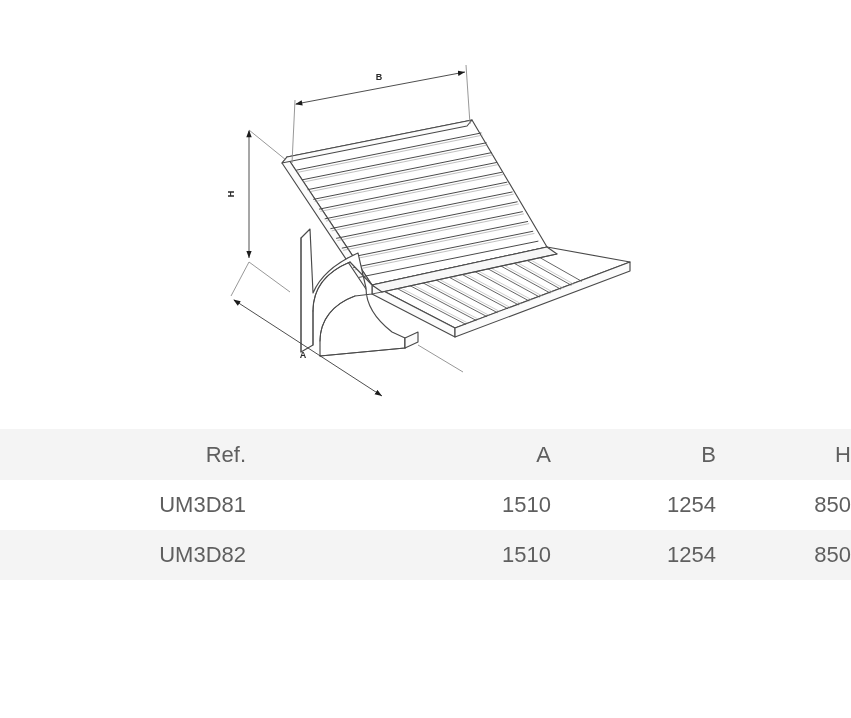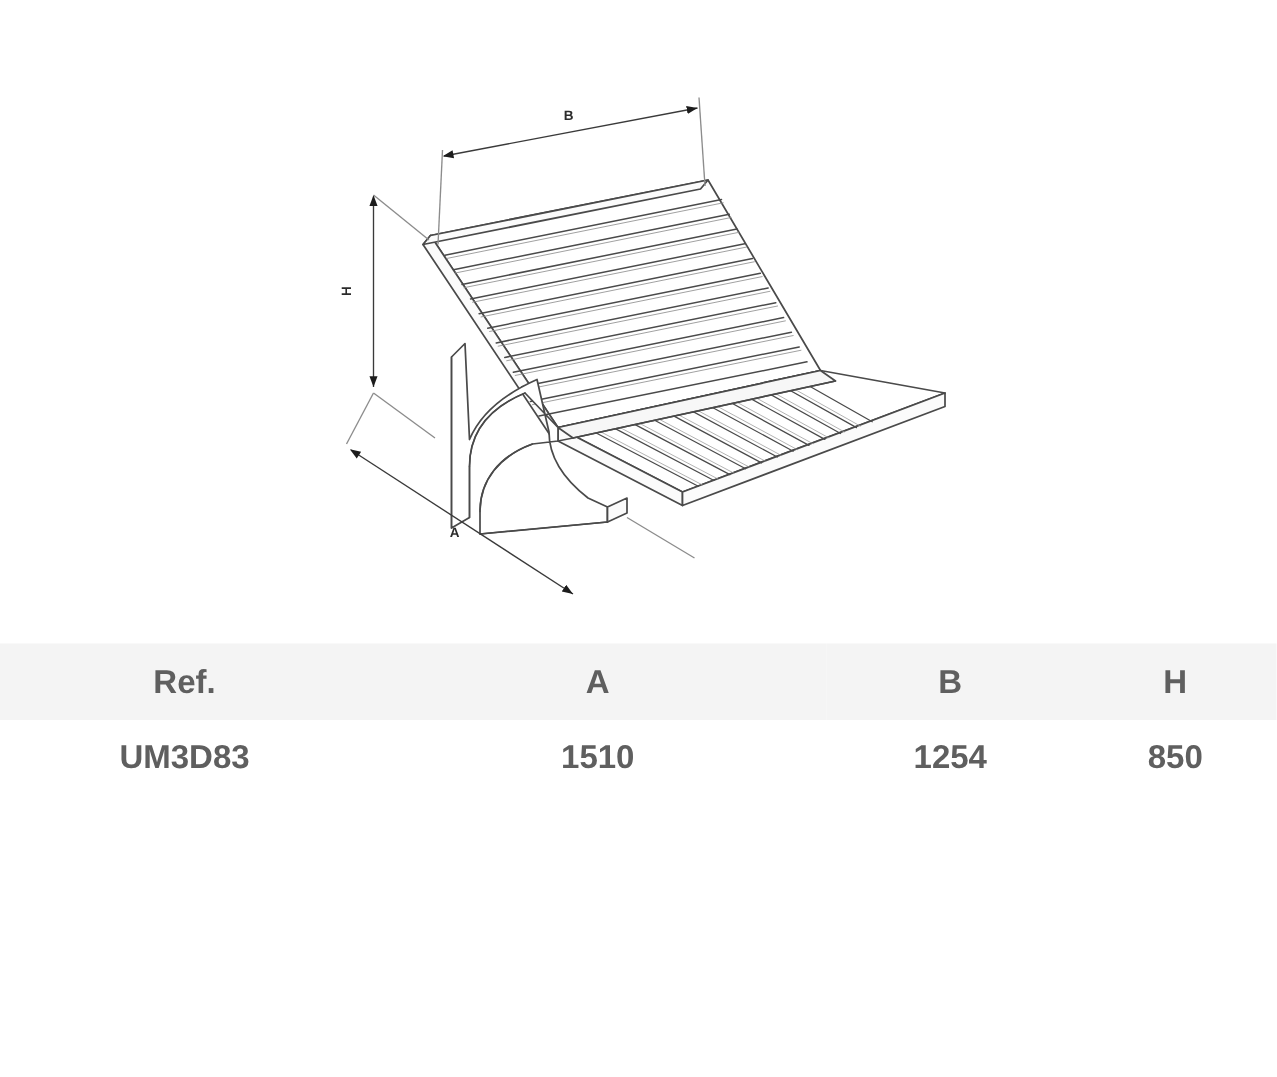--- a/index.html
+++ b/index.html
@@ -49,23 +49,23 @@
   }
   #spec-table col.c-ref { width: 246px; }
   #spec-table col.c-a   { width: 305px; }
   #spec-table col.c-b   { width: 165px; }
   #spec-table col.c-h   { width: 135px; }
 
   #spec-table th,
   #spec-table td {
     font-family: "Liberation Sans", sans-serif;
     font-size: 22px;
-    font-weight: 700;
+    font-weight: 400;
     color: #5f5f5f;
-    text-align: center;
+    text-align: right;
     padding: 0;
     height: 51px;
     vertical-align: middle;
     border: none;
     white-space: nowrap;
   }
   #spec-table thead tr { background: #f4f4f4; }
   #spec-table tbody tr:nth-child(odd)  { background: #ffffff; }
   #spec-table tbody tr:nth-child(even) { background: #f4f4f4; }
   #spec-table tbody td { height: 50px; }
@@ -236,21 +236,27 @@
   <thead>
     <tr>
       <th>Ref.</th>
       <th>A</th>
       <th>B</th>
       <th>H</th>
     </tr>
   </thead>
   <tbody>
     <tr>
-      <td>UM3D83</td>
+      <td>UM3D81</td>
+      <td>1510</td>
+      <td>1254</td>
+      <td>850</td>
+    </tr>
+    <tr>
+      <td>UM3D82</td>
       <td>1510</td>
       <td>1254</td>
       <td>850</td>
     </tr>
   </tbody>
 </table>
 
 <div class="pad-bottom"></div>
 
 </body></html>

